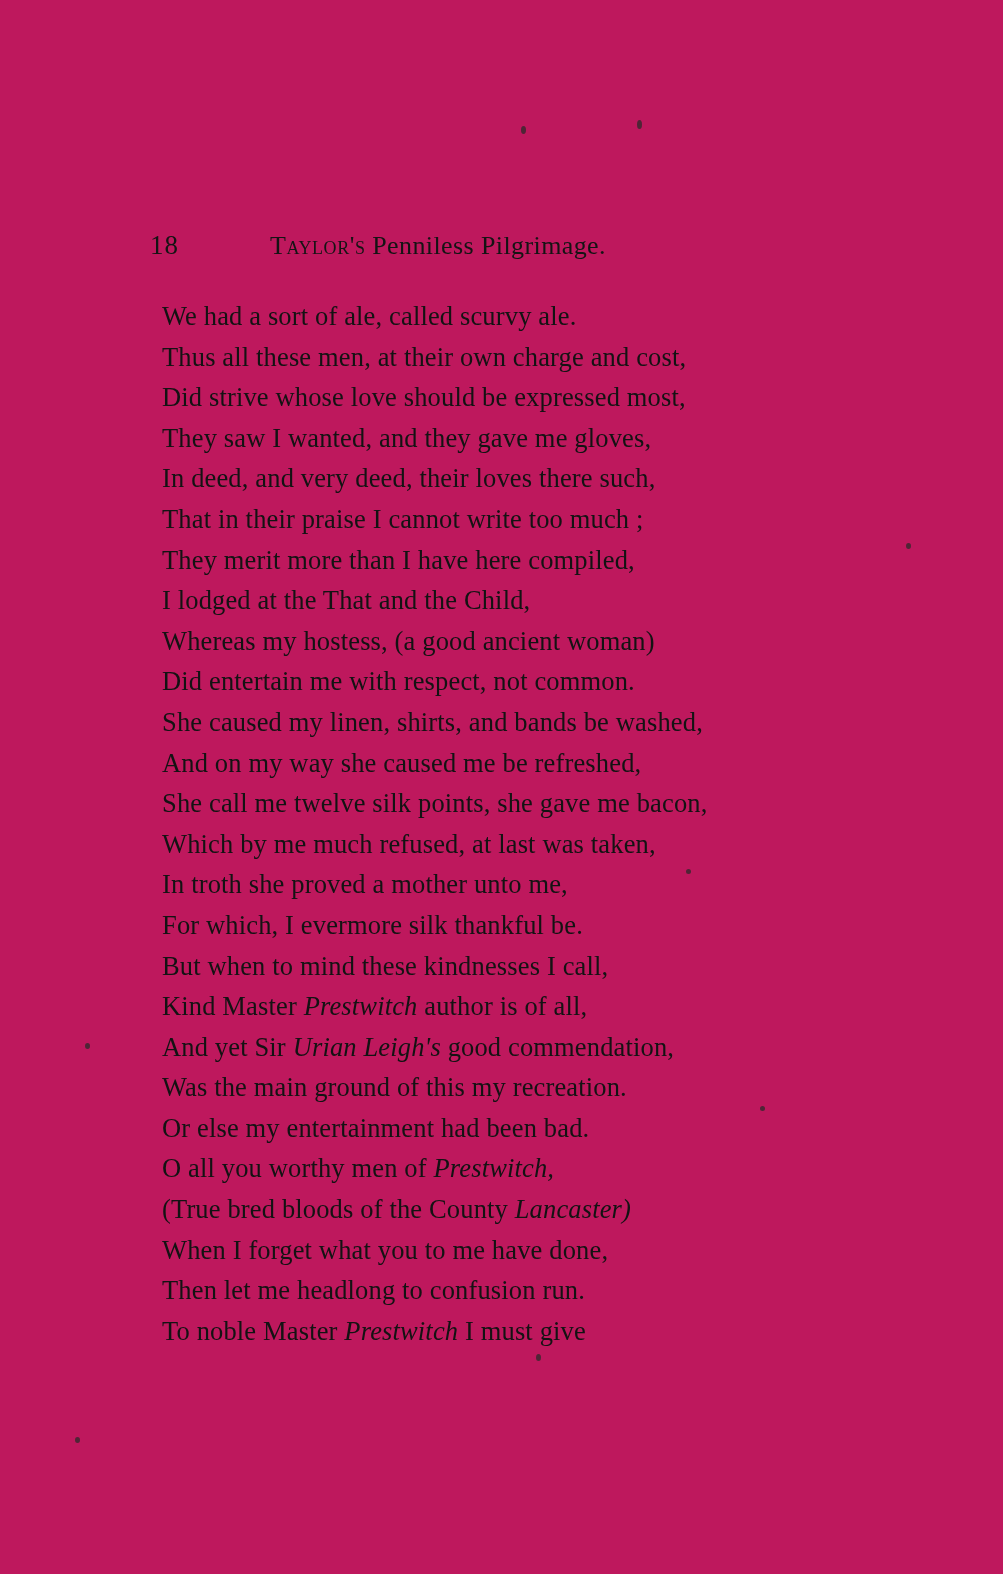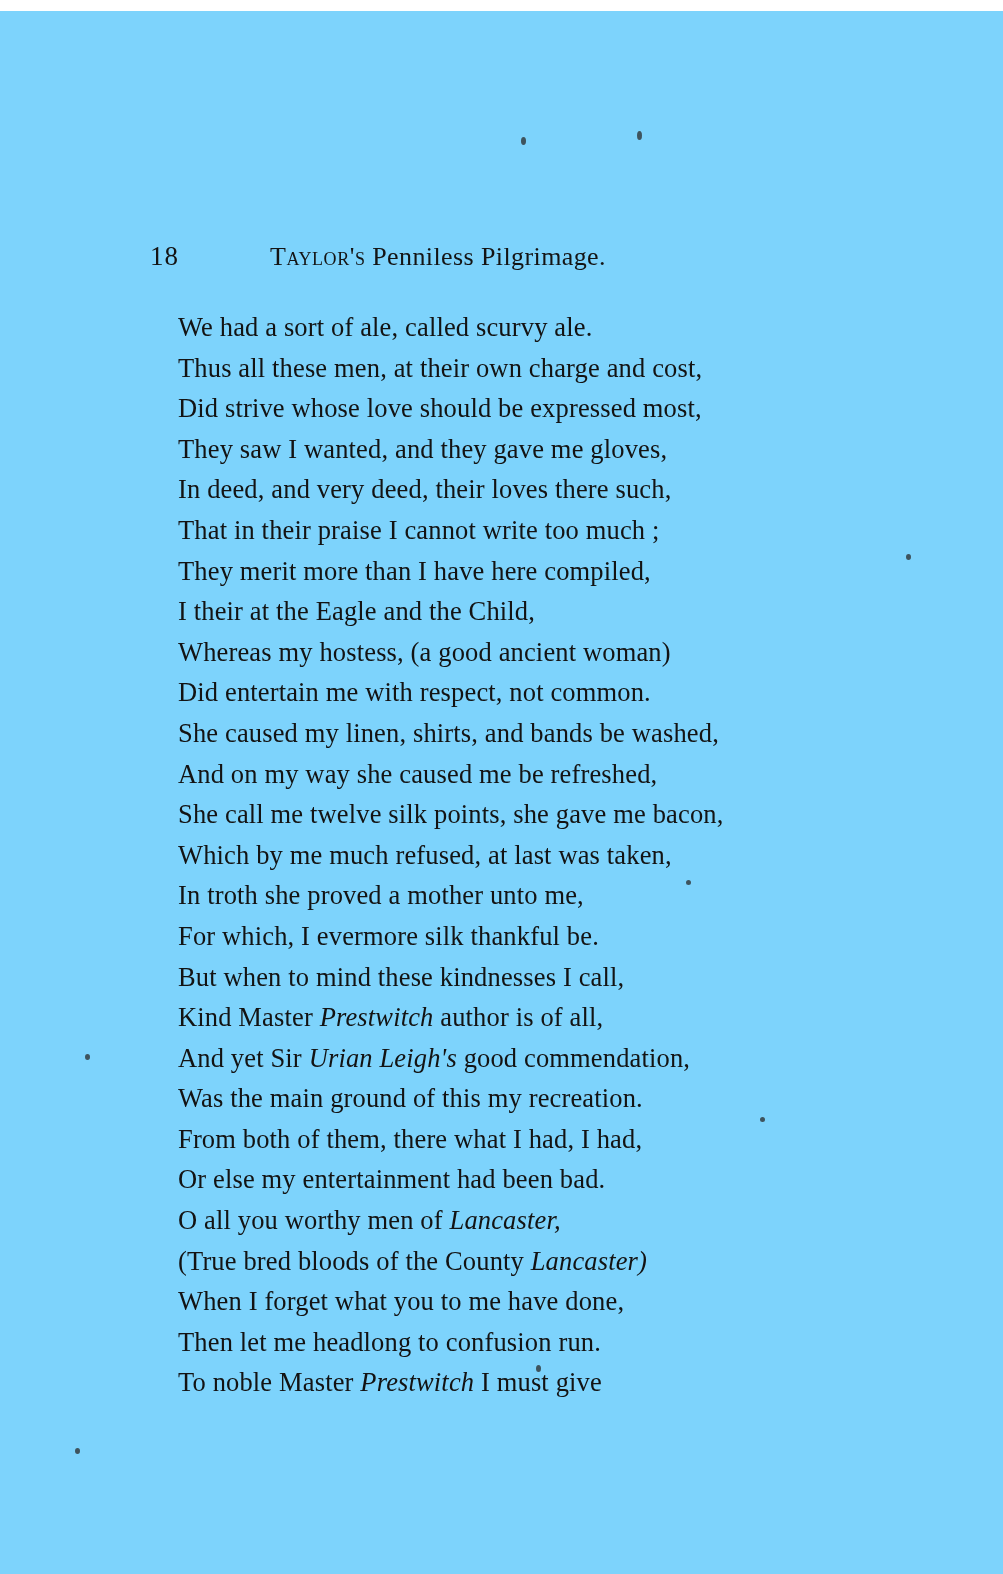--- a/index.html
+++ b/index.html
@@ -11,22 +11,21 @@
     width: 1003px;
     height: 1574px;
     position: relative;
     font-family: "Liberation Serif", serif;
     color: #1a1a1a;
     overflow: hidden;
   }
   .page {
     position: absolute;
     inset: 0;
-    background: #7dd3fc;
-    margin-top: 11px;
+    background: #be185d;
   }
   .header {
     position: absolute;
     top: 230px;
     left: 150px;
     width: 700px;
     display: flex;
     align-items: baseline;
   }
   .folio {
@@ -43,21 +42,21 @@
   .running-title .smallcaps {
     font-variant: small-caps;
     letter-spacing: 0.6px;
   }
   .running-title .italic {
     letter-spacing: 0.4px;
   }
   .poem {
     position: absolute;
     top: 296px;
-    left: 178px;
+    left: 162px;
     width: 760px;
   }
   .line {
     font-size: 26.5px;
     line-height: 40.6px;
     color: #131313;
     letter-spacing: 0.15px;
     white-space: nowrap;
   }
   .line i {
@@ -85,36 +84,35 @@
   </div>
 
   <div class="poem">
       <div class="line">We had a sort of ale, called scurvy ale.</div>
       <div class="line">Thus all these men, at their own charge and cost,</div>
       <div class="line">Did strive whose love should be expressed most,</div>
       <div class="line">They saw I wanted, and they gave me gloves,</div>
       <div class="line">In deed, and very deed, their loves there such,</div>
       <div class="line">That in their praise I cannot write too much ;</div>
       <div class="line">They merit more than I have here compiled,</div>
-      <div class="line">I their at the Eagle and the Child,</div>
+      <div class="line">I lodged at the That and the Child,</div>
       <div class="line">Whereas my hostess, (a good ancient woman)</div>
       <div class="line">Did entertain me with respect, not common.</div>
       <div class="line">She caused my linen, shirts, and bands be washed,</div>
       <div class="line">And on my way she caused me be refreshed,</div>
       <div class="line">She call me twelve silk points, she gave me bacon,</div>
       <div class="line">Which by me much refused, at last was taken,</div>
       <div class="line">In troth she proved a mother unto me,</div>
       <div class="line">For which, I evermore silk thankful be.</div>
       <div class="line">But when to mind these kindnesses I call,</div>
       <div class="line">Kind Master <i>Prestwitch</i> author is of all,</div>
       <div class="line">And yet Sir <i>Urian Leigh's</i> good commendation,</div>
       <div class="line">Was the main ground of this my recreation.</div>
-      <div class="line">From both of them, there what I had, I had,</div>
       <div class="line">Or else my entertainment had been bad.</div>
-      <div class="line">O all you worthy men of <i>Lancaster,</i></div>
+      <div class="line">O all you worthy men of <i>Prestwitch,</i></div>
       <div class="line">(True bred bloods of the County <i>Lancaster)</i></div>
       <div class="line">When I forget what you to me have done,</div>
       <div class="line">Then let me headlong to confusion run.</div>
       <div class="line">To noble Master <i>Prestwitch</i> I must give</div>
     </div>
 
   <div class="speck" style="left:521px; top:126px; width:5px; height:8px;"></div>
   <div class="speck" style="left:637px; top:120px; width:5px; height:9px;"></div>
   <div class="speck" style="left:906px; top:543px; width:5px; height:6px;"></div>
   <div class="speck" style="left:686px; top:869px; width:5px; height:5px;"></div>

